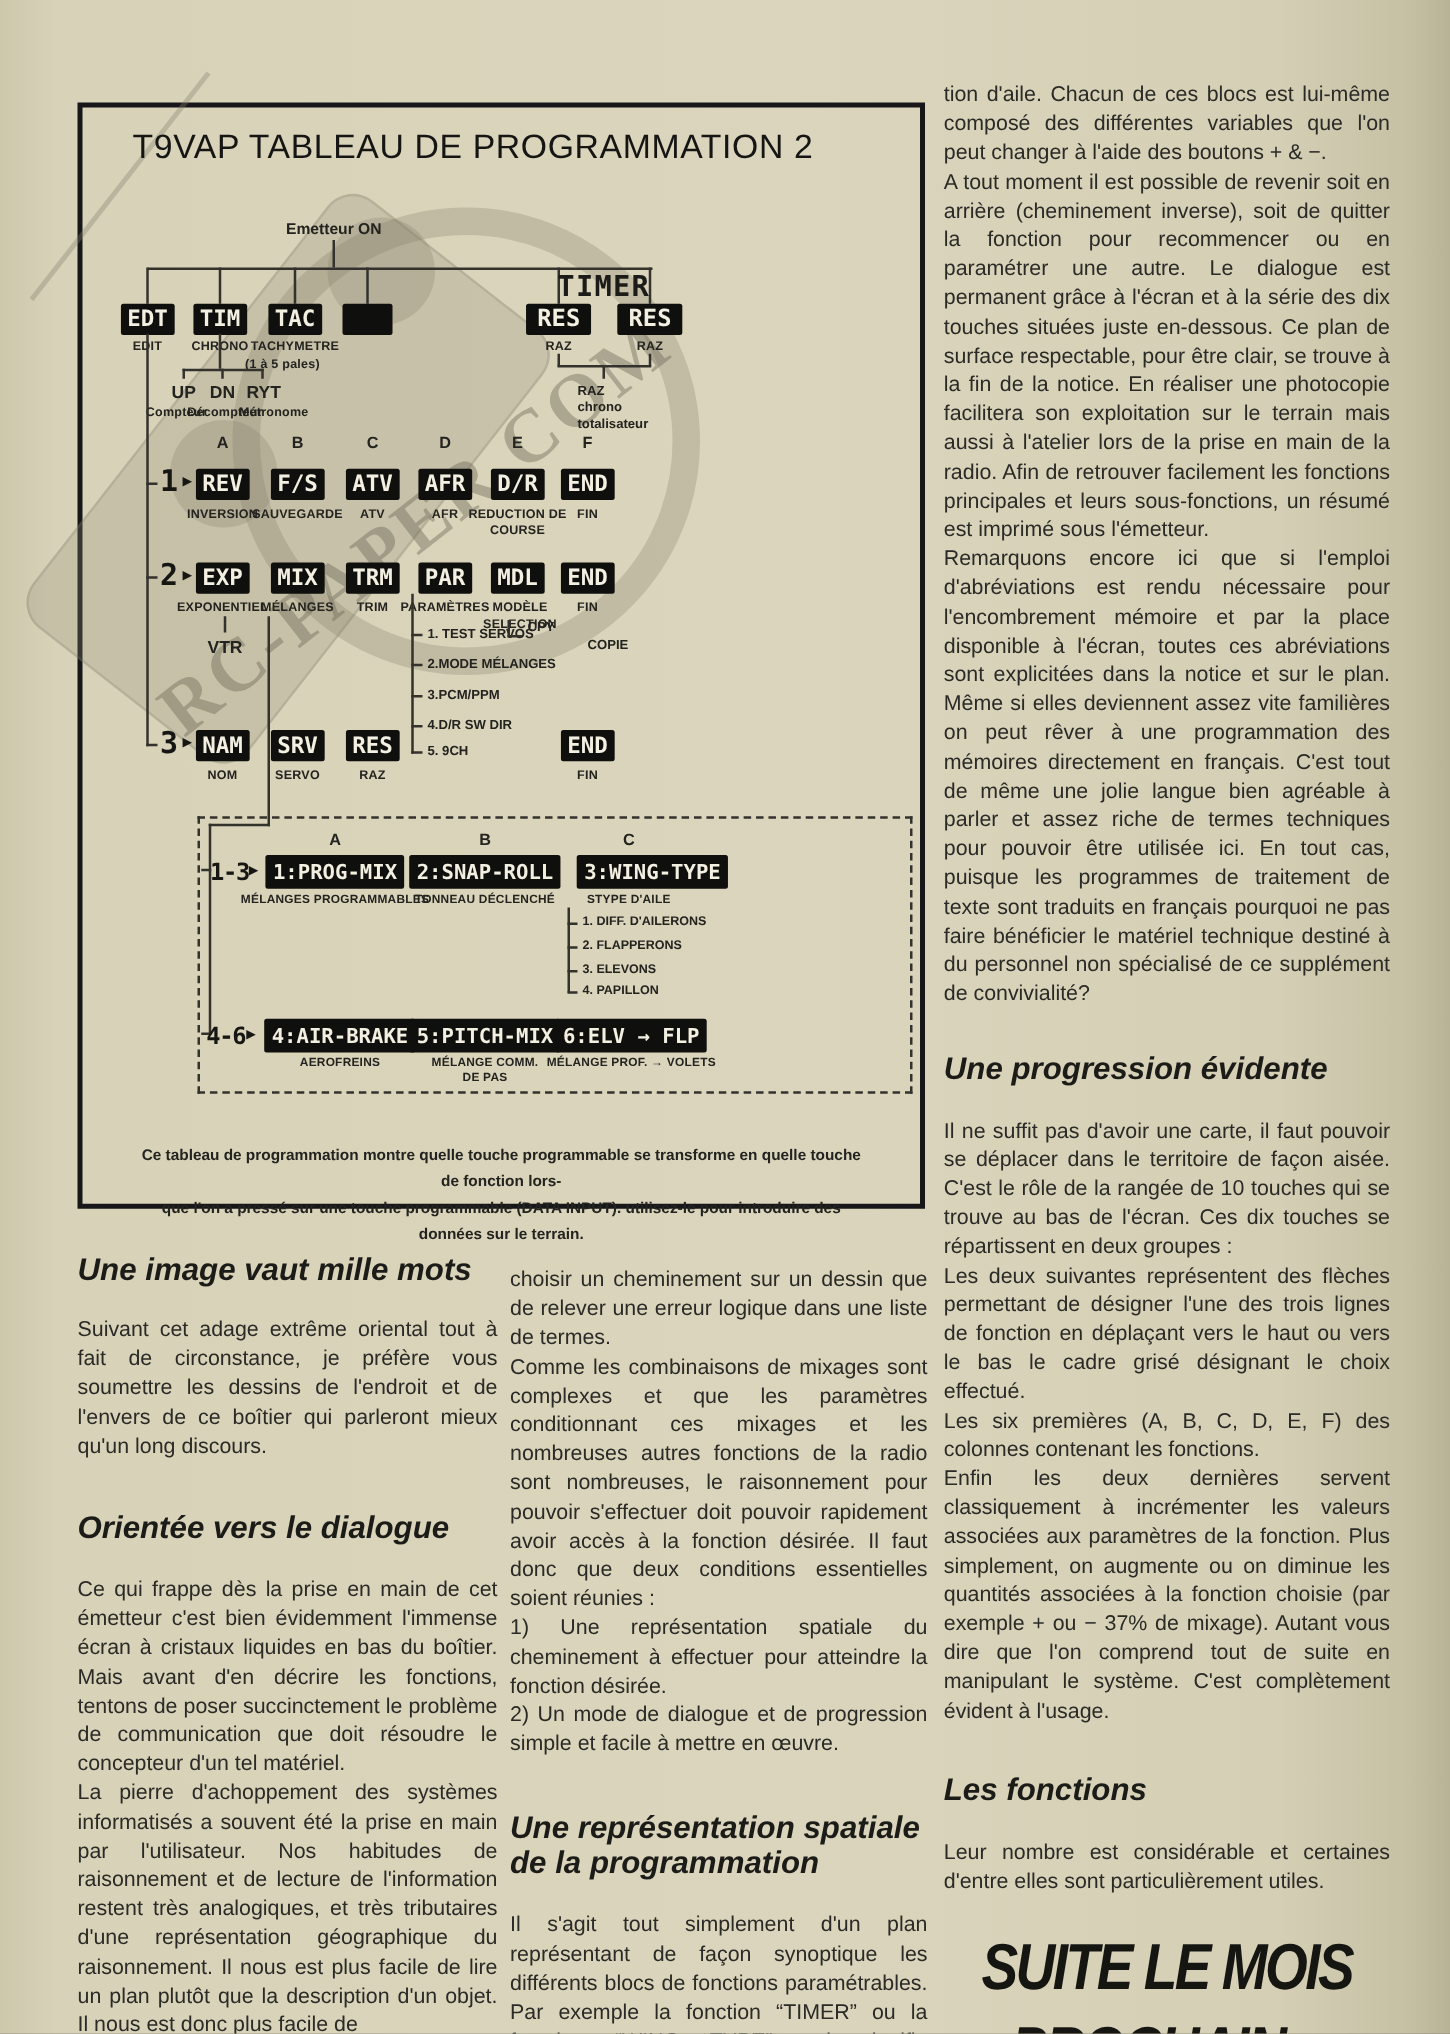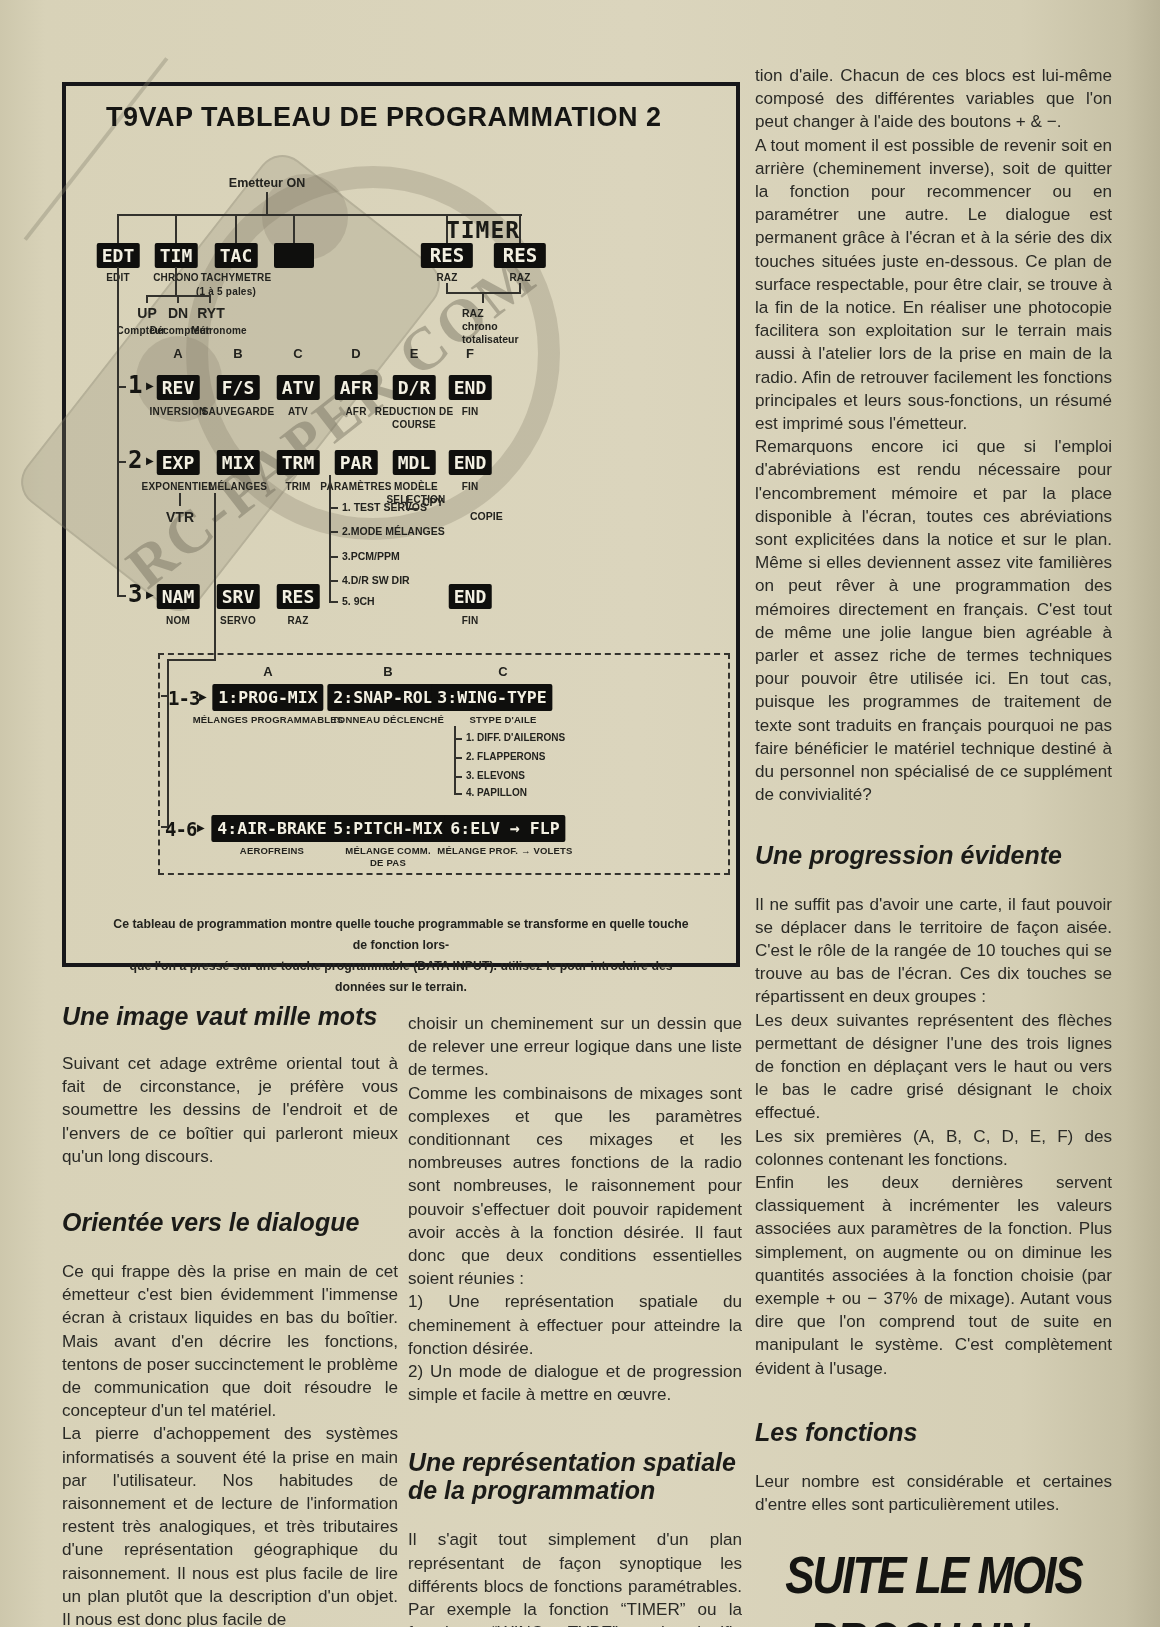--- a/index.html
+++ b/index.html
@@ -2,21 +2,21 @@
 <html><head>
 <meta charset="utf-8">
 <style>
   html,body{margin:0;padding:0;background:#8d8874;}
   .page{position:relative;width:1160px;height:1627px;margin:0 auto;overflow:hidden;
     background:linear-gradient(90deg,#cdc7ac 0,#d8d2b8 45px,#dbd5bd 55%,#d5cfb5 88%,#c6c0a5 97%,#b8b297 100%);
     font-family:"Liberation Sans","DejaVu Sans",sans-serif;color:#272724;}
   .abs{position:absolute;}
   
   .dg{position:absolute;left:62px;top:82px;width:670px;height:877px;border:4px solid #17171a;box-sizing:content-box;}
-  .dg-title{position:absolute;left:40px;top:16px;font-size:27px;font-weight:bold;color:#151513;letter-spacing:.5px;white-space:nowrap;}
+  .dg-title{position:absolute;left:40px;top:16px;font-size:27px;font-weight:normal;color:#151513;letter-spacing:.5px;white-space:nowrap;}
   .vline{position:absolute;width:2px;background:#33322d;}
   .hline{position:absolute;height:2px;background:#33322d;}
   .lcd{position:absolute;background:#0f0f0d;color:#f3f0e2;font-family:"DejaVu Sans Mono",monospace;
        font-weight:bold;text-align:center;border-radius:2px;white-space:nowrap;
        transform:translateX(-50%);padding:1px 5px;font-size:18px;line-height:23px;}
   .lcd.w{padding:1px 9px;font-size:19px;}
   .lcd.blank{width:40px;height:23px;padding:1px 0;}
   .lcd.big{font-size:16.5px;line-height:25px;padding:1px 6px;letter-spacing:0;}
   .ctr{position:absolute;transform:translateX(-50%);text-align:center;}
   .tag{font-size:10px;font-weight:bold;color:#23231f;line-height:1.25;letter-spacing:.2px;white-space:nowrap;}
@@ -191,21 +191,21 @@
 
     <div class="dashedbox"></div>
     <div class="ctr colL" style="left:202px;top:578px;">A</div>
     <div class="ctr colL" style="left:322px;top:578px;">B</div>
     <div class="ctr colL" style="left:437px;top:578px;">C</div>
 
     <div class="rownum" style="left:102px;top:601px;font-size:19px;letter-spacing:-1px;">1-3</div>
     <div class="arr" style="left:133px;top:605px;">▶</div>
     <div class="lcd big" style="left:202px;top:598px;">1:PROG-MIX</div>
     <div class="lcd big" style="left:322px;top:598px;">2:SNAP-ROLL</div>
-    <div class="lcd big" style="left:426px;top:598px;">3:WING-TYPE</div>
+    <div class="lcd big" style="left:456px;top:598px;">3:WING-TYPE</div>
     <div class="ctr tag" style="left:202px;top:628px;font-size:9.5px;">MÉLANGES PROGRAMMABLES</div>
     <div class="ctr tag" style="left:322px;top:628px;font-size:9.5px;">TONNEAU DÉCLENCHÉ</div>
     <div class="ctr tag" style="left:437px;top:628px;font-size:9.5px;">STYPE D'AILE</div>
 
     <div class="vline" style="left:388px;top:640px;height:68px;"></div>
     <div class="hline" style="left:388px;top:652px;width:8px;"></div>
     <div class="hline" style="left:388px;top:671px;width:8px;"></div>
     <div class="hline" style="left:388px;top:690px;width:8px;"></div>
     <div class="hline" style="left:388px;top:707px;width:8px;"></div>
     <div class="item" style="left:400px;top:646px;font-size:10px;">1. DIFF. D'AILERONS</div>

